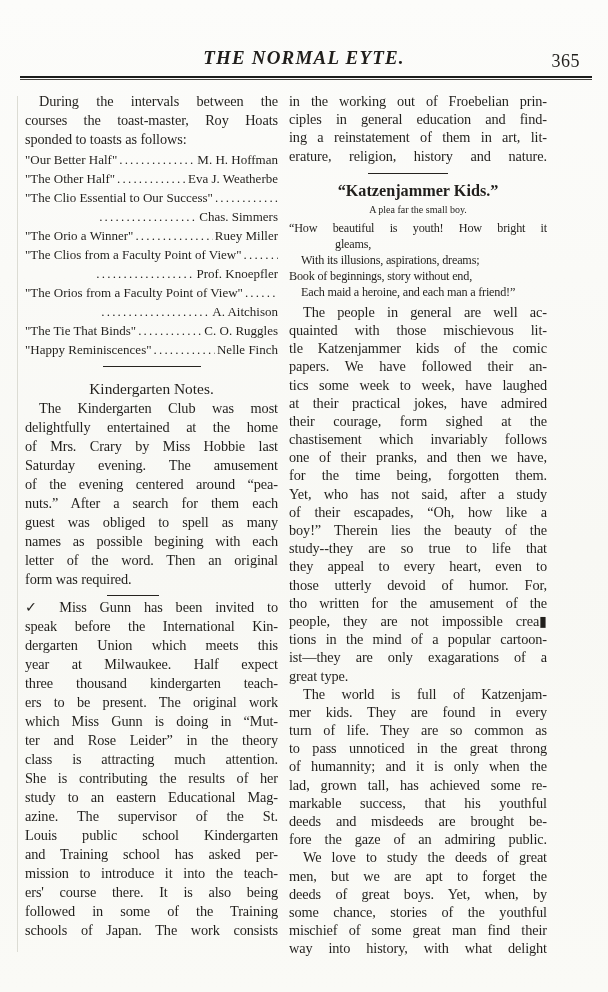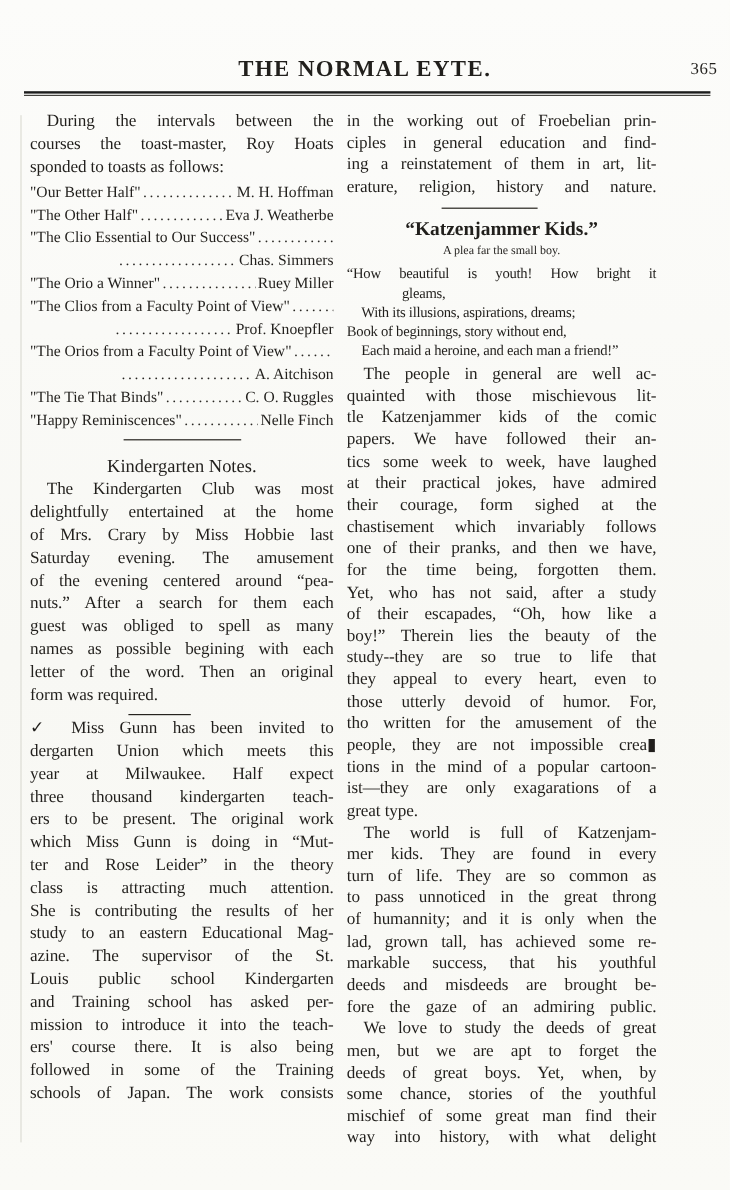--- a/index.html
+++ b/index.html
@@ -24,25 +24,26 @@
     background: #dcdcd4;
   }
   .masthead {
     position: absolute;
     top: 47px; left: 0;
     width: 100%;
     text-align: center;
     font-size: 19px;
     font-weight: bold;
     letter-spacing: 1.2px;
+    font-style: italic;
   }
   .pagenum {
     position: absolute;
-    top: 51px; right: 10px;
-    font-size: 14px;
+    top: 51px; right: 28px;
+    font-size: 18px;
     letter-spacing: .5px;
   }
   .headrule {
     position: absolute;
     top: 76px; left: 20px;
     width: 572px; height: 4px;
     border-top: 2.6px solid #1c1c1c;
     border-bottom: 1.2px solid #43413d;
   }
   .col { position: absolute; top: 92px; }
@@ -177,20 +178,21 @@
         <div class="tline">of the evening centered around “pea-</div>
         <div class="tline">nuts.” After a search for them each</div>
         <div class="tline">guest was obliged to spell as many</div>
         <div class="tline">names as possible begining with each</div>
         <div class="tline">letter of the word. Then an original</div>
         <div class="tline noj">form was required.</div>
       </div>
     <div class="sep sep-g"></div>
     <div>
         <div class="tline">✓ Miss Gunn has been invited to</div>
+        <div class="tline">speak before the International Kin-</div>
         <div class="tline">dergarten Union which meets this</div>
         <div class="tline">year at Milwaukee. Half expect</div>
         <div class="tline">three thousand kindergarten teach-</div>
         <div class="tline">ers to be present. The original work</div>
         <div class="tline">which Miss Gunn is doing in “Mut-</div>
         <div class="tline">ter and Rose Leider” in the theory</div>
         <div class="tline">class is attracting much attention.</div>
         <div class="tline">She is contributing the results of her</div>
         <div class="tline">study to an eastern Educational Mag-</div>
         <div class="tline">azine. The supervisor of the St.</div>

